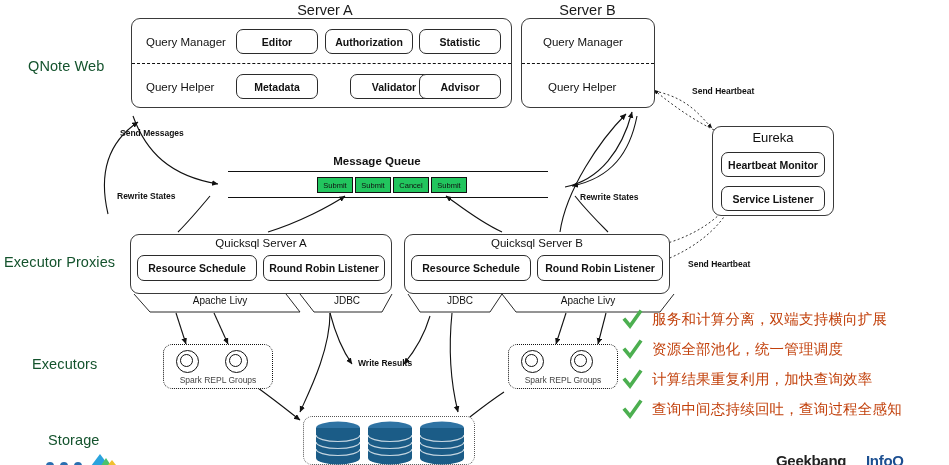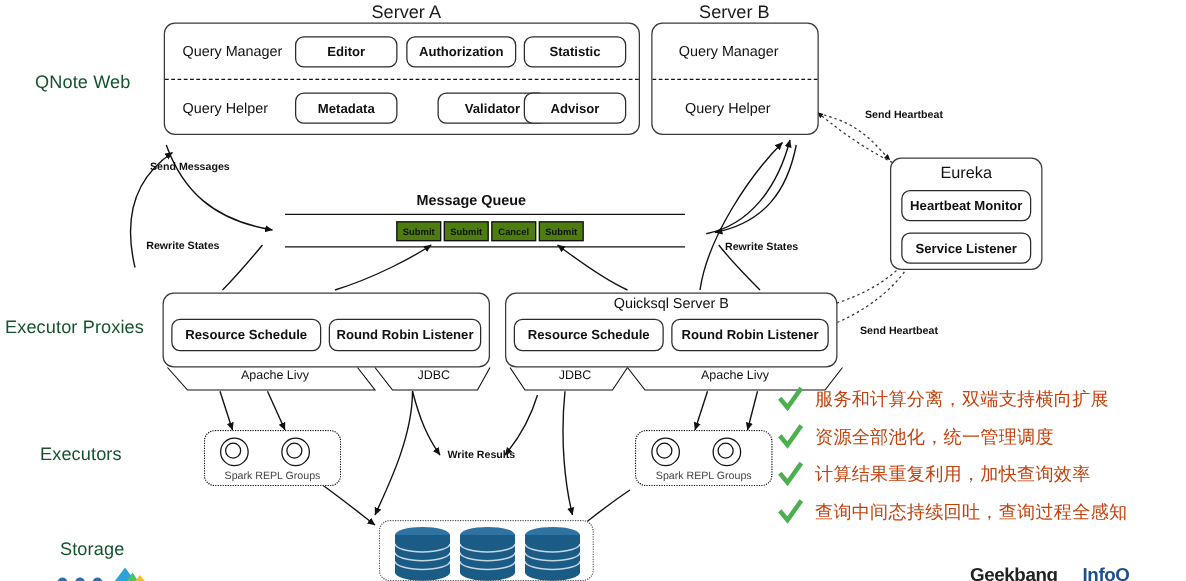--- a/index.html
+++ b/index.html
@@ -80,23 +80,23 @@
     text-align: center;
     white-space: nowrap;
   }
   .mq-rail {
     position: absolute;
     border-top: 1.6px solid #111111;
   }
   .mq-chip {
     position: absolute;
     border: 1.3px solid #111111;
-    background: #4d7c0f;
+    background: #22c55e;
     font-size: 7.5px;
-    font-weight: bold;
+    font-weight: normal;
     color: #111111;
     display: flex;
     align-items: center;
     justify-content: center;
     box-sizing: border-box;
     white-space: nowrap;
   }
   .edge-label {
     position: absolute;
     font-size: 8.5px;
@@ -316,20 +316,21 @@
   <div class="mq-chip" style="left:355px; top:177px; width:36px; height:16px;">Submit</div>
   <div class="mq-chip" style="left:393px; top:177px; width:36px; height:16px;">Cancel</div>
   <div class="mq-chip" style="left:431px; top:177px; width:36px; height:16px;">Submit</div>
 
   <div class="eureka-box" style="left:712px; top:126px; width:122px; height:90px;"></div>
   <div class="eureka-title" style="left:712px; top:130px; width:122px;">Eureka</div>
   <div class="pill" style="left:721px; top:152px; width:104px; height:25px;">Heartbeat Monitor</div>
   <div class="pill" style="left:721px; top:186px; width:104px; height:25px;">Service Listener</div>
 
   <div class="proxy-box" style="left:130px; top:234px; width:262px; height:60px;"></div>
+  <div class="proxy-title" style="left:130px; top:237px; width:262px;">Quicksql Server A</div>
   <div class="pill" style="left:137px; top:255px; width:120px; height:26px;">Resource Schedule</div>
   <div class="pill" style="left:263px; top:255px; width:122px; height:26px;">Round Robin Listener</div>
   <div class="conn-label" style="left:155px; top:295px; width:130px;">Apache Livy</div>
   <div class="conn-label" style="left:305px; top:295px; width:84px;">JDBC</div>
 
   <div class="proxy-box" style="left:404px; top:234px; width:266px; height:60px;"></div>
   <div class="proxy-title" style="left:404px; top:237px; width:266px;">Quicksql Server B</div>
   <div class="pill" style="left:411px; top:255px; width:120px; height:26px;">Resource Schedule</div>
   <div class="pill" style="left:537px; top:255px; width:126px; height:26px;">Round Robin Listener</div>
   <div class="conn-label" style="left:418px; top:295px; width:84px;">JDBC</div>

